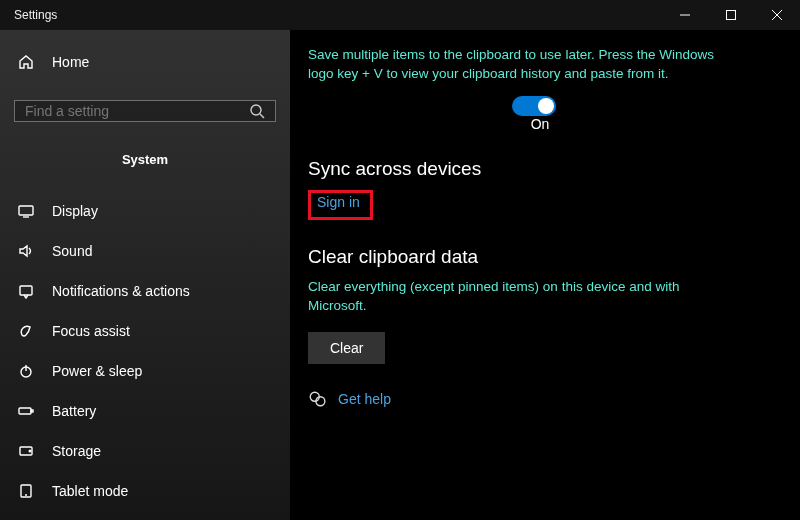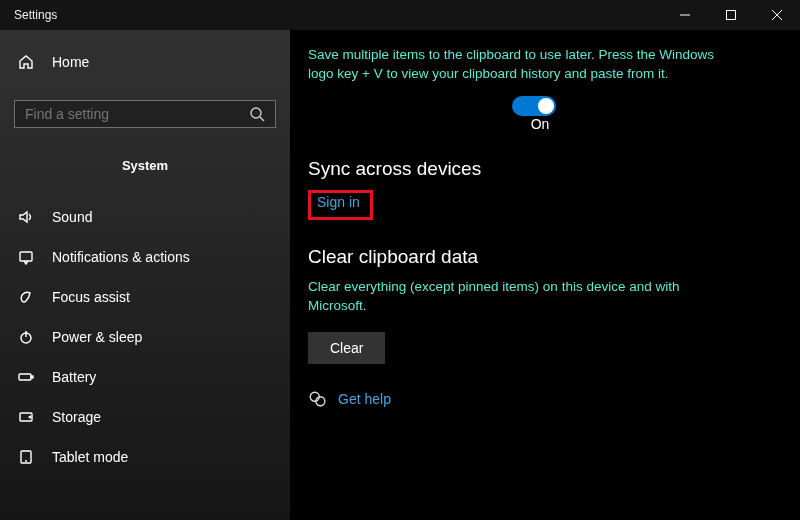--- a/index.html
+++ b/index.html
@@ -9,21 +9,21 @@
   .titlebar-title { font-size: 12px; color: #eee; flex: 1; }
   .win-controls { display: flex; }
   .win-btn { width: 46px; height: 30px; display: flex; align-items: center; justify-content: center; color: #fff; }
   .win-btn svg { width: 10px; height: 10px; }
   .body { flex: 1; display: flex; min-height: 0; }
   .sidebar { width: 290px; background: linear-gradient(180deg, rgba(90,90,90,0.55), rgba(40,40,40,0.55)); padding: 12px 0 0 0; display: flex; flex-direction: column; gap: 12px; }
   .nav-row { display: flex; align-items: center; height: 40px; padding: 0 16px; font-size: 14px; color: #fff; cursor: pointer; }
   .nav-row .icon { width: 20px; height: 20px; display: flex; align-items: center; justify-content: center; margin-right: 16px; color: #fff; }
   .nav-row .icon svg { width: 16px; height: 16px; stroke: currentColor; fill: none; stroke-width: 1.4; }
   .search-wrap { padding: 0 14px; margin: 6px 0 10px 0; }
-  .search { height: 28px; border: 1px solid rgba(255,255,255,0.35); background: rgba(0,0,0,0.25); display: flex; align-items: center; padding: 8px 10px; justify-content: flex-end; }
+  .search { height: 22px; border: 1px solid rgba(255,255,255,0.35); background: rgba(0,0,0,0.25); display: flex; align-items: center; padding: 8px 10px; justify-content: flex-end; }
   .search input { flex: 1; background: transparent; border: none; outline: none; color: #ccc; font-size: 14px; }
   .search .sicon { width: 16px; height: 16px; color: #ccc; }
   .section-label { padding: 8px 16px 12px 16px; font-size: 13px; font-weight: 600; color: #fff; text-align: center; }
   .nav-list { display: flex; flex-direction: column; }
   .content { flex: 1; background: #000; padding: 16px 28px 0 18px; overflow: hidden; position: relative; }
   .page-title { font-size: 26px; font-weight: 400; margin-bottom: 8px; }
   .desc { font-size: 13.5px; color: #5eead4; line-height: 1.4; margin-bottom: 12px; max-width: 420px; }
   .toggle-row { display: flex; align-items: center; margin-bottom: 26px; flex-direction: column; }
   .toggle { width: 44px; height: 20px; border-radius: 10px; background: #0078d4; position: relative; margin-right: 12px; }
   .toggle .knob { position: absolute; right: 2px; top: 2px; width: 16px; height: 16px; border-radius: 50%; background: #fff; }
@@ -82,20 +82,29 @@
                 <circle cx="7" cy="7" r="5"></circle>
                 <line x1="11" y1="11" x2="15" y2="15"></line>
               </svg>
           </span>
         </div>
       </div>
 
       <div class="section-label">System</div>
 
       <div class="nav-list">
+        <div class="nav-row">
+          <span class="icon">
+              <svg viewBox="0 0 16 16">
+                <rect x="1" y="3" width="14" height="9" rx="1"></rect>
+                <line x1="5" y1="14" x2="11" y2="14"></line>
+              </svg>
+            </span>
+          <span>Display</span>
+        </div>
         <div class="nav-row">
           <span class="icon">
               <svg viewBox="0 0 16 16">
                 <path d="M2 6 H5 L9 3 V13 L5 10 H2 Z"></path>
                 <path d="M11 5 Q14 8 11 11"></path>
               </svg>
             </span>
           <span>Sound</span>
         </div>
         <div class="nav-row">

